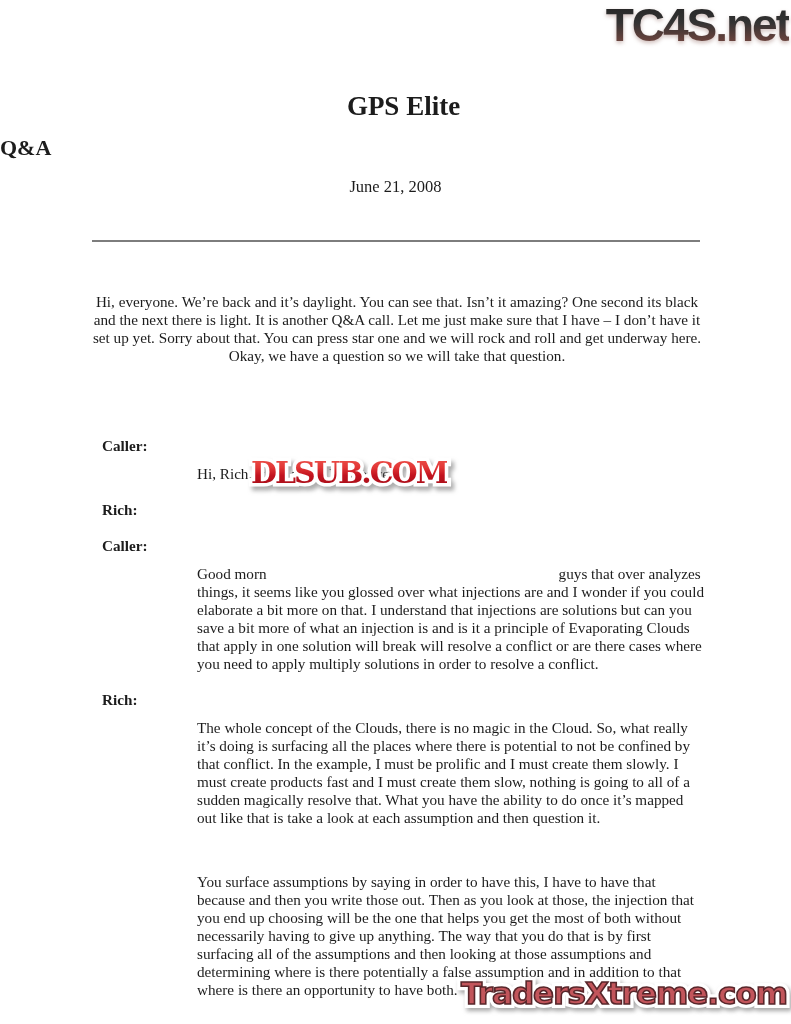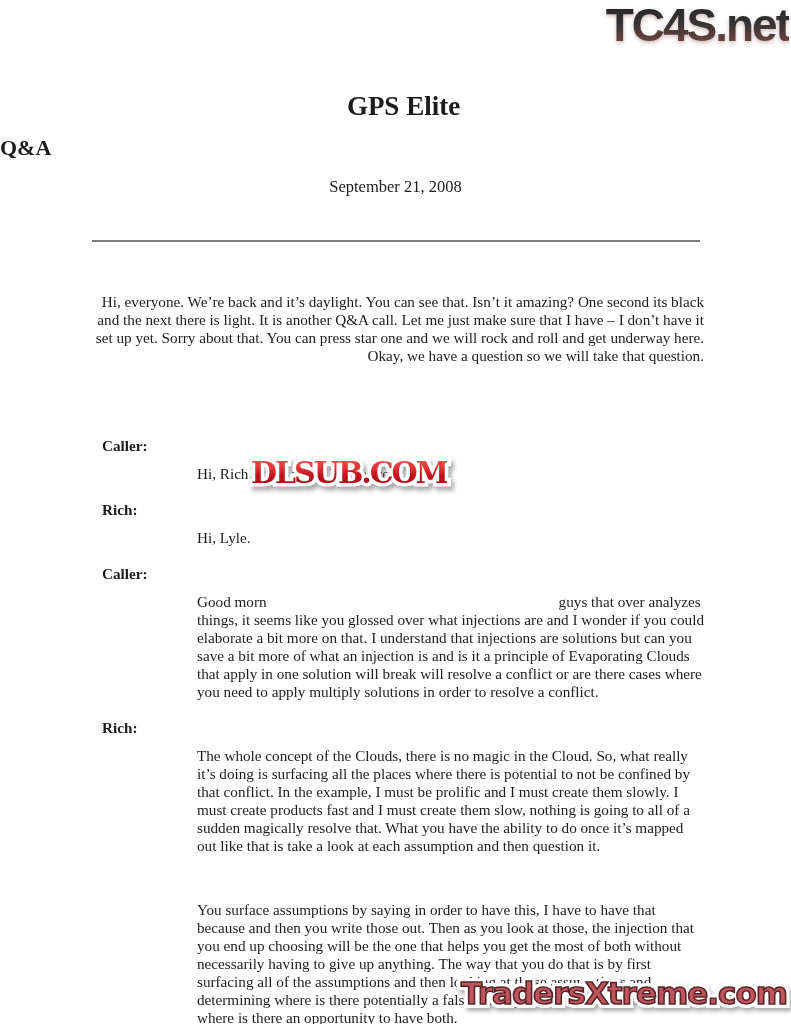--- a/index.html
+++ b/index.html
@@ -45,21 +45,21 @@
   }
 
   .divider {
     position: absolute; top: 240px; left: 92px; width: 608px;
     height: 0; border-top: 2px solid #7d7d7d;
   }
 
   
   .intro {
     position: absolute; top: 293px; left: 90px; width: 614px;
-    font-size: 15.2px; line-height: 18px; text-align: right;
+    font-size: 15.2px; line-height: 18px; text-align: center;
   }
   .dialogue {
     position: absolute; top: 437px; left: 90px; width: 614px;
     font-size: 15.2px; line-height: 18px;
   }
   .turn { display: flex; margin: 0 0 18px 0; }
   .speaker { flex: 0 0 95px; width: 95px; font-weight: bold; margin-left: 12px; }
   .utterance { flex: 1; margin-top: 28px; }
   .wm-gap { display: inline-block; width: 292px; height: 1px; }
 
@@ -103,36 +103,35 @@
     -webkit-text-stroke: 1.6px #57262a;
   }
 </style>
 </head>
 <body>
 
 <div class="tc4s-logo">TC4S.net</div>
 
 <div class="doc-title">GPS Elite</div>
 <div class="doc-subtitle">Q&amp;A</div>
-<div class="doc-date">September 21, 2008</div>
+<div class="doc-date">June 21, 2008</div>
 
 <div class="divider"></div>
 
 <div class="intro">Hi, everyone. We’re back and it’s daylight. You can see that. Isn’t it amazing? One second its black and the next there is light. It is another Q&amp;A call. Let me just make sure that I have – I don’t have it set up yet. Sorry about that. You can press star one and we will rock and roll and get underway here. Okay, we have a question so we will take that question.</div>
 
 <div class="dialogue">
 
   <div class="turn">
     <div class="speaker">Caller:</div>
     <div class="utterance">Hi, Rich. It is Lyle in Vancouver.</div>
   </div>
 
   <div class="turn">
     <div class="speaker">Rich:</div>
-    <div class="utterance">Hi, Lyle.</div>
   </div>
 
   <div class="turn">
     <div class="speaker">Caller:</div>
     <div class="utterance"><span>Good morn</span><span class="wm-gap"></span><span>guys that over analyzes things, it seems like you glossed over what injections are and I wonder if you could elaborate a bit more on that. I understand that injections are solutions but can you save a bit more of what an injection is and is it a principle of Evaporating Clouds that apply in one solution will break will resolve a conflict or are there cases where you need to apply multiply solutions in order to resolve a conflict.</span></div>
   </div>
 
   <div class="turn">
     <div class="speaker">Rich:</div>
     <div class="utterance">The whole concept of the Clouds, there is no magic in the Cloud. So, what really it’s doing is surfacing all the places where there is potential to not be confined by that conflict. In the example, I must be prolific and I must create them slowly. I must create products fast and I must create them slow, nothing is going to all of a sudden magically resolve that. What you have the ability to do once it’s mapped out like that is take a look at each assumption and then question it.</div>

